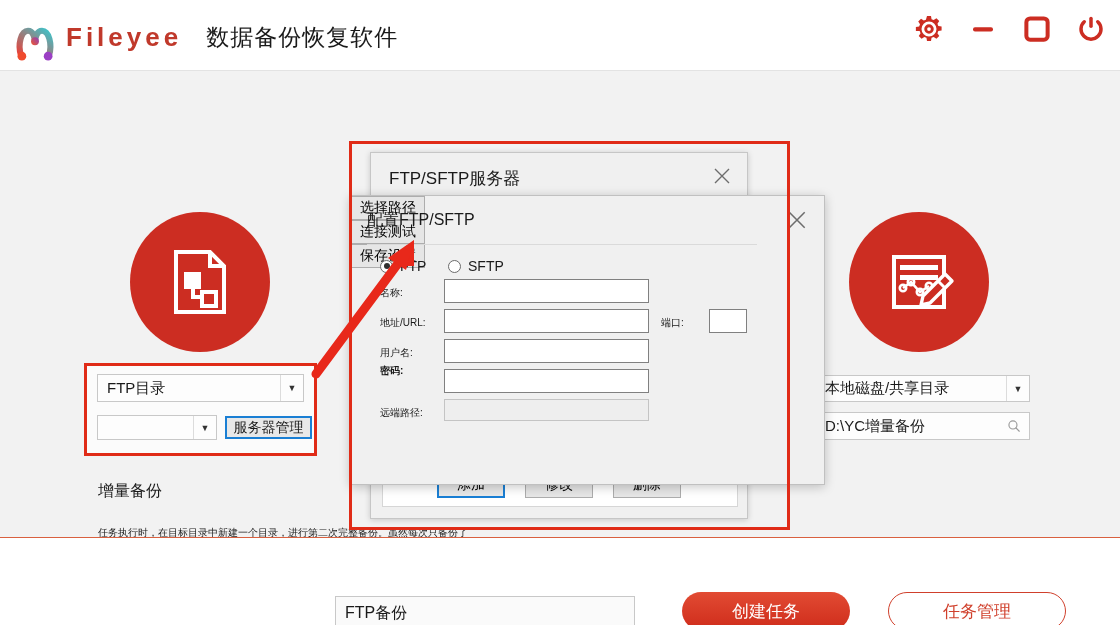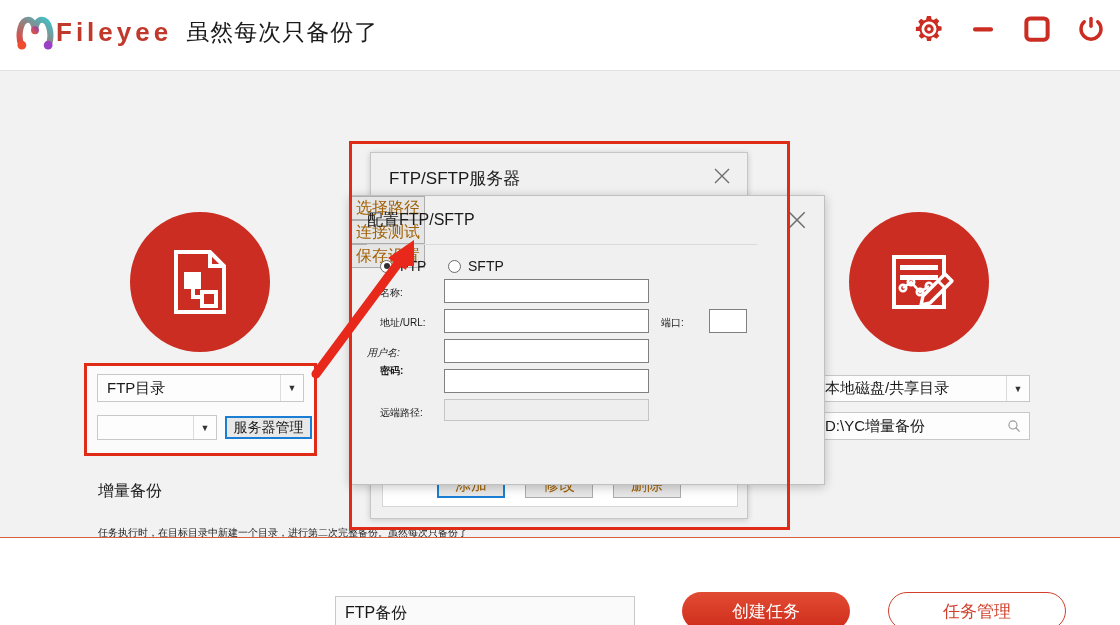--- a/index.html
+++ b/index.html
@@ -15,22 +15,22 @@
     background: #ffffff;
   }
 
   
   .titlebar {
     position: absolute; left: 0; top: 0;
     width: 1120px; height: 70px;
     background: #ffffff;
   }
   .brand {
-    position: absolute; left: 14px; top: 11px;
-    display: flex; align-items: center; 
+    position: absolute; left: 14px; top: 22px;
+    display: flex; gap: 10px;
   }
   .logo-mark { width: 42px; height: 42px; display: block; }
   .brand-name {
     font-size: 26px; font-weight: bold; color: #c0392b;
     letter-spacing: 4px;
   }
   .brand-sub {
     font-size: 23px; color: #1a1a1a; margin-left: 14px;
     letter-spacing: 1px;
   }
@@ -178,21 +178,21 @@
   .btnrow-back {
     position: absolute; left: 0; top: 320px;
     width: 378px; height: 40px;
     display: flex; justify-content: center; gap: 20px;
     z-index: 11;
   }
   .wbtn {
     background: #e6e6e6;
     border: 1px solid #adadad;
     box-sizing: border-box;
-    font-size: 16px; color: #a16207;
+    font-size: 14px; color: #000000;
     display: flex; align-items: center; justify-content: center;
     cursor: pointer;
   }
   .wbtn.focus { border: 2px solid #1a7fd4; background: #e8e8e8; }
 
   
   .dlg-front {
     position: absolute; left: 350px; top: 195px;
     width: 475px; height: 290px;
     background: #f0f0f0;
@@ -280,21 +280,21 @@
             <stop offset="0" stop-color="#f25a28"></stop>
               <stop offset="1" stop-color="#8a3fc0"></stop>
           </linearGradient>
         </defs>
         <path d="M8 38 C4 26 8 10 16 10 C22 10 24 18 24 24 C24 18 26 10 32 10 C40 10 44 26 40 38" fill="none" stroke="url(#lg1)" stroke-width="7" stroke-linecap="round"></path>
         <circle cx="9" cy="39" r="5" fill="#ef4b2e"></circle>
         <circle cx="39" cy="39" r="5" fill="#9b3fc4"></circle>
         <circle cx="24" cy="22" r="4.5" fill="url(#lg2)"></circle>
       </svg>
       <span class="brand-name">Fileyee</span>
-      <span class="brand-sub">虽然每次只备份了</span>
+      <span class="brand-sub">数据备份恢复软件</span>
     </div>
 
     <div class="winbtns">
       <svg class="winbtn" viewBox="0 0 24 24">
         <path fill="#cc2d22" d="M12 8.2a3.8 3.8 0 100 7.6 3.8 3.8 0 000-7.6zm0 2.3a1.5 1.5 0 110 3 1.5 1.5 0 010-3z"></path>
         <path fill="#cc2d22" d="M10.4 1.5h3.2l.45 2.6 1.7.72 2.2-1.45 2.26 2.26-1.45 2.2.72 1.7 2.6.45v3.2l-2.6.45-.72 1.7 1.45 2.2-2.26 2.26-2.2-1.45-1.7.72-.45 2.6h-3.2l-.45-2.6-1.7-.72-2.2 1.45-2.26-2.26 1.45-2.2-.72-1.7L1.5 13.6v-3.2l2.6-.45.72-1.7-1.45-2.2 2.26-2.26 2.2 1.45 1.7-.72zM12 6a6 6 0 100 12 6 6 0 000-12z"></path>
       </svg>
       <svg class="winbtn" viewBox="0 0 24 24">
         <rect x="4" y="10.6" width="16" height="3.4" rx="1.6" fill="#cc2d22"></rect>
       </svg>
@@ -406,21 +406,21 @@
     </div>
 
     <div class="frm-label" style="left:29px; top:90px;">名称:</div>
     <input class="frm-input" style="left: 93px; top: 83px; width: 205px; height: 24px;" value="" placeholder="">
 
     <div class="frm-label" style="left:29px; top:120px;">地址/URL:</div>
     <input class="frm-input" style="left: 93px; top: 113px; width: 205px; height: 24px;" value="" placeholder="">
     <div class="frm-label" style="left:310px; top:120px;">端口:</div>
     <input class="frm-input" style="left: 358px; top: 113px; width: 38px; height: 24px;" value="">
 
-    <div class="frm-label" style="left:16px; top:150px;font-style:italic;">用户名:</div>
+    <div class="frm-label" style="left:29px; top:150px;">用户名:</div>
     <input class="frm-input" style="left: 93px; top: 143px; width: 205px; height: 24px;" value="" placeholder="">
 
     <div class="frm-label" style="left:29px; top:168px;font-weight:bold;">密码:</div>
     <input class="frm-input" type="password" style="left: 93px; top: 173px; width: 205px; height: 24px;" value="" placeholder="">
 
     <div class="frm-label" style="left:29px; top:210px;">远端路径:</div>
     <input class="frm-input ro" readonly="" style="left: 93px; top: 203px; width: 205px; height: 22px;" value="">
     <div class="wbtn" style="left:325px; top:202px; width:74px; height:24px;">选择路径</div>
 
     <div class="wbtn" style="left:222px; top:243px; width:74px; height:24px;">连接测试</div>

